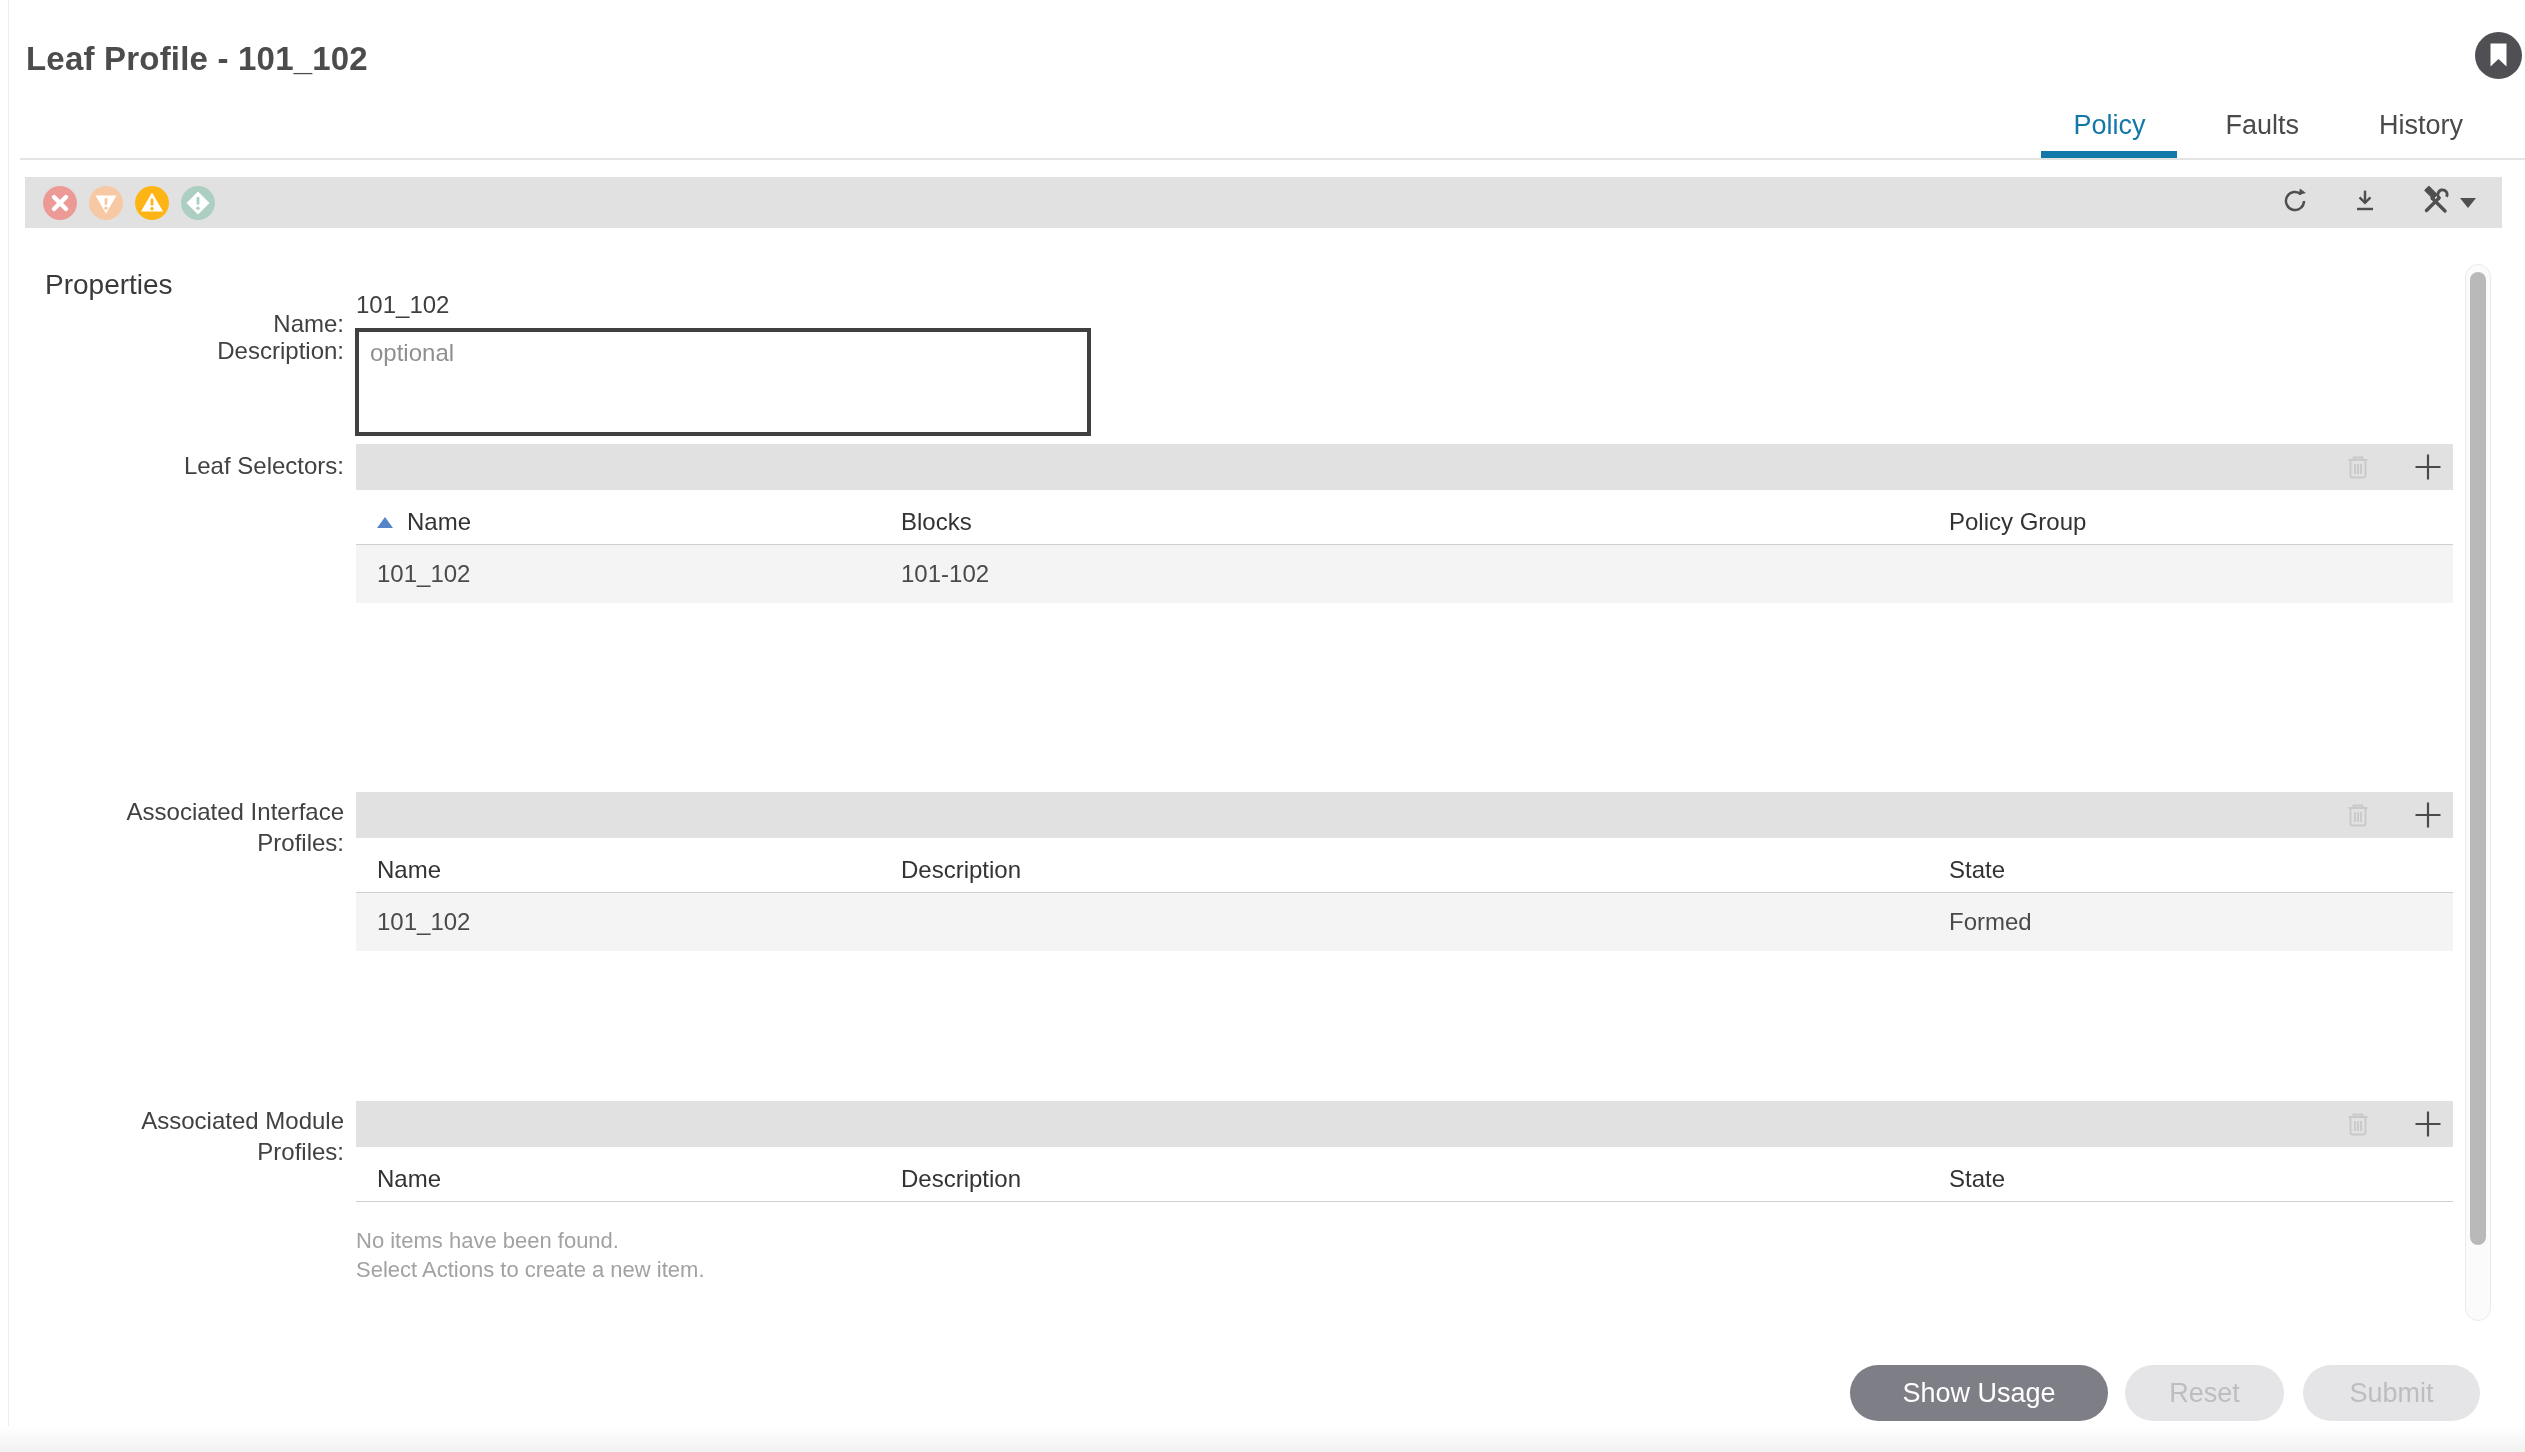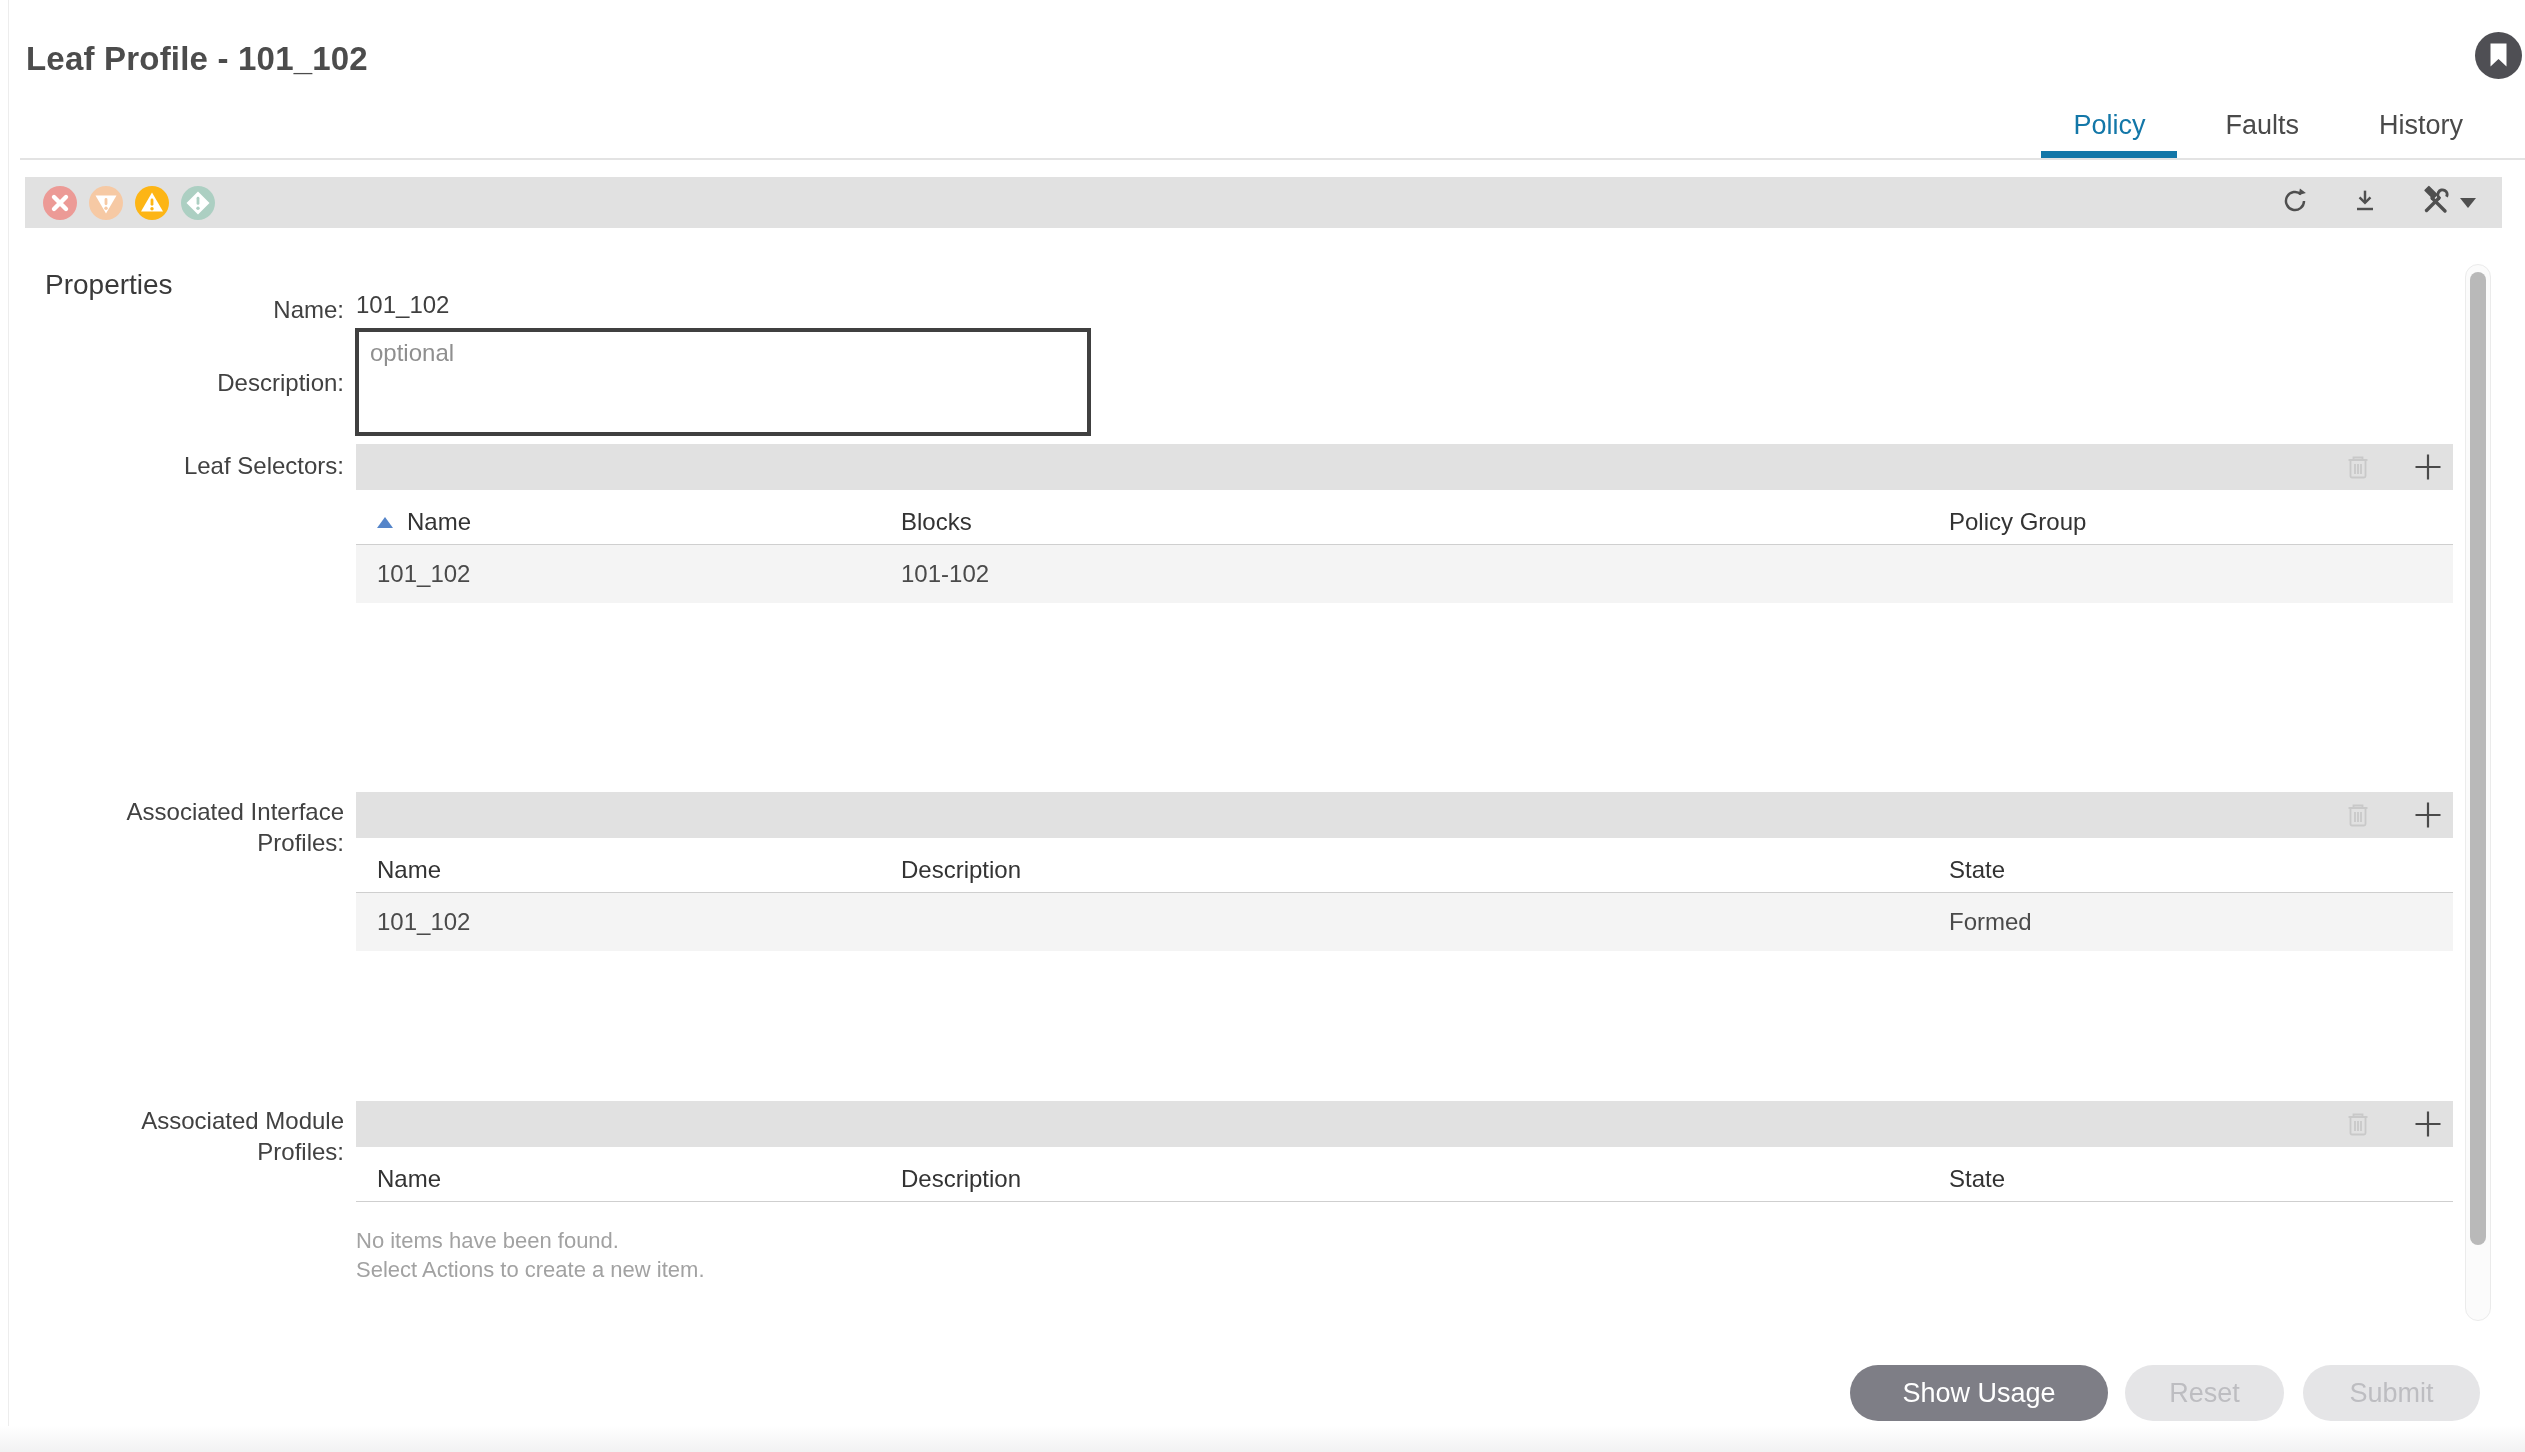--- a/index.html
+++ b/index.html
@@ -20,22 +20,22 @@
   .toolbar{position:absolute;left:25px;top:177px;width:2477px;height:51px;background:#e1e1e1;display:flex;align-items:center;justify-content:space-between;box-sizing:border-box;padding:0 18px;}
   .badge-group{display:flex;align-items:center;gap:12px;}
   .badge{width:34px;height:34px;border:none;padding:0;background:transparent;cursor:pointer;}
   .tool-group{display:flex;align-items:center;gap:38px;padding-right:8px;}
   .tool-btn{border:none;background:transparent;padding:0;cursor:pointer;display:flex;align-items:center;gap:7px;}
   .caret-down{width:0;height:0;border-left:8px solid transparent;border-right:8px solid transparent;border-top:10px solid #4f4f4f;}
 
   
   .props-heading{position:absolute;left:45px;top:246px;font-size:28px;color:#3a3a3a;font-weight:400;}
   .field-label{position:absolute;left:85px;width:259px;text-align:right;font-size:24px;color:#414141;line-height:31px;}
-  .lbl-name{top:294px;}
-  .lbl-desc{top:335px;margin-top:32px;}
+  .lbl-name{top:308px;}
+  .lbl-desc{top:335px;}
   .lbl-leafsel{top:450px;}
   .lbl-aip{top:796px;}
   .lbl-amp{top:1105px;text-align:right;}
   .name-value{position:absolute;left:356px;top:291px;font-size:24px;color:#3f3f3f;}
   .desc-input{position:absolute;left:355px;top:328px;width:706px;height:86px;border:4px solid #404040;resize:none;font-family:inherit;font-size:24px;color:#3f3f3f;padding:7px 11px;outline:none;background:#fff;}
   .desc-input::placeholder{color:#8f8f8f;}
 
   
   .section{position:absolute;left:356px;width:2097px;}
   .sec-leafsel{top:444px;}

